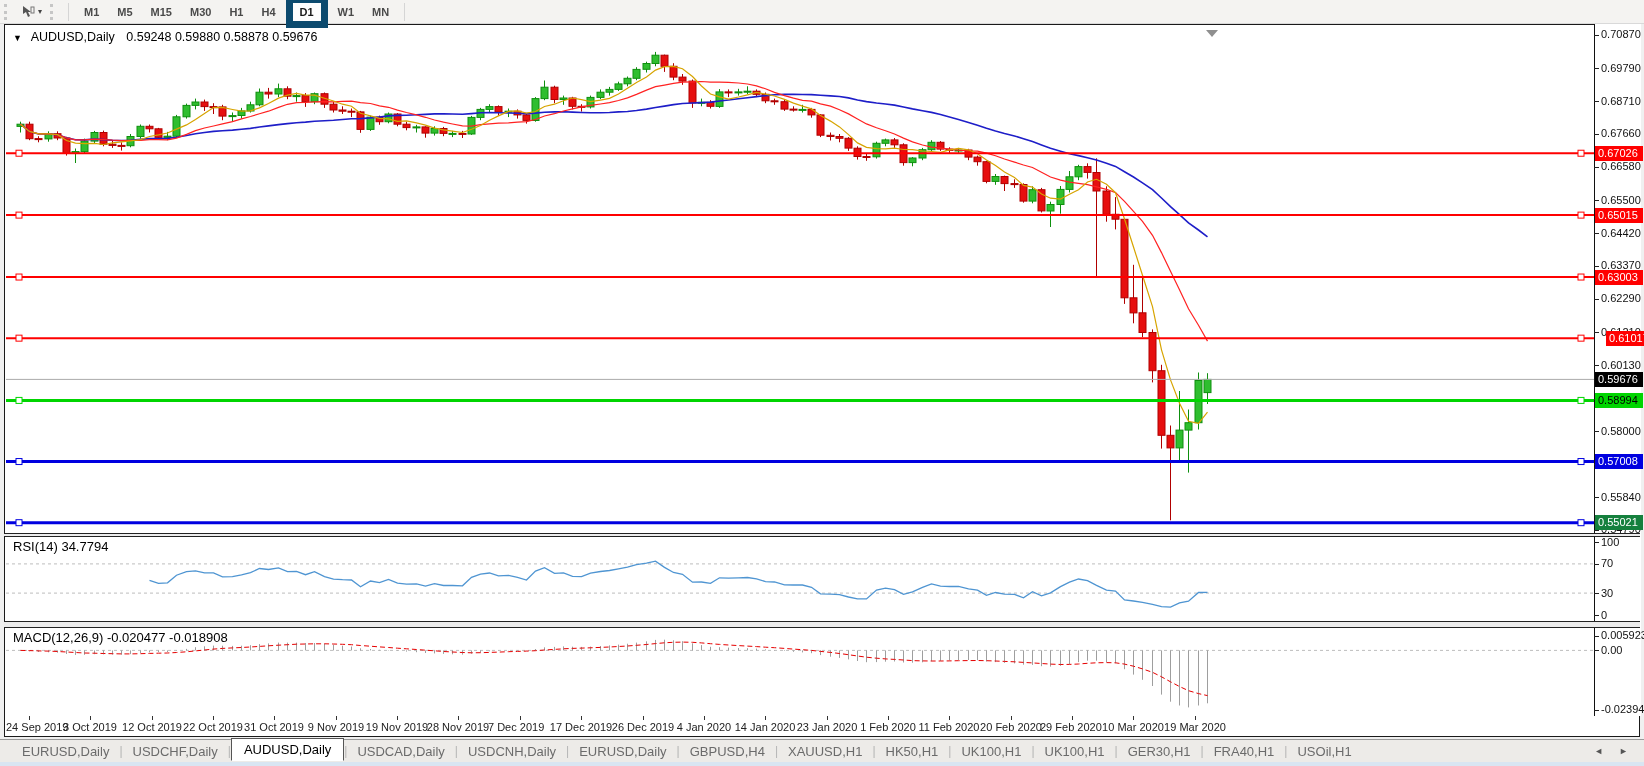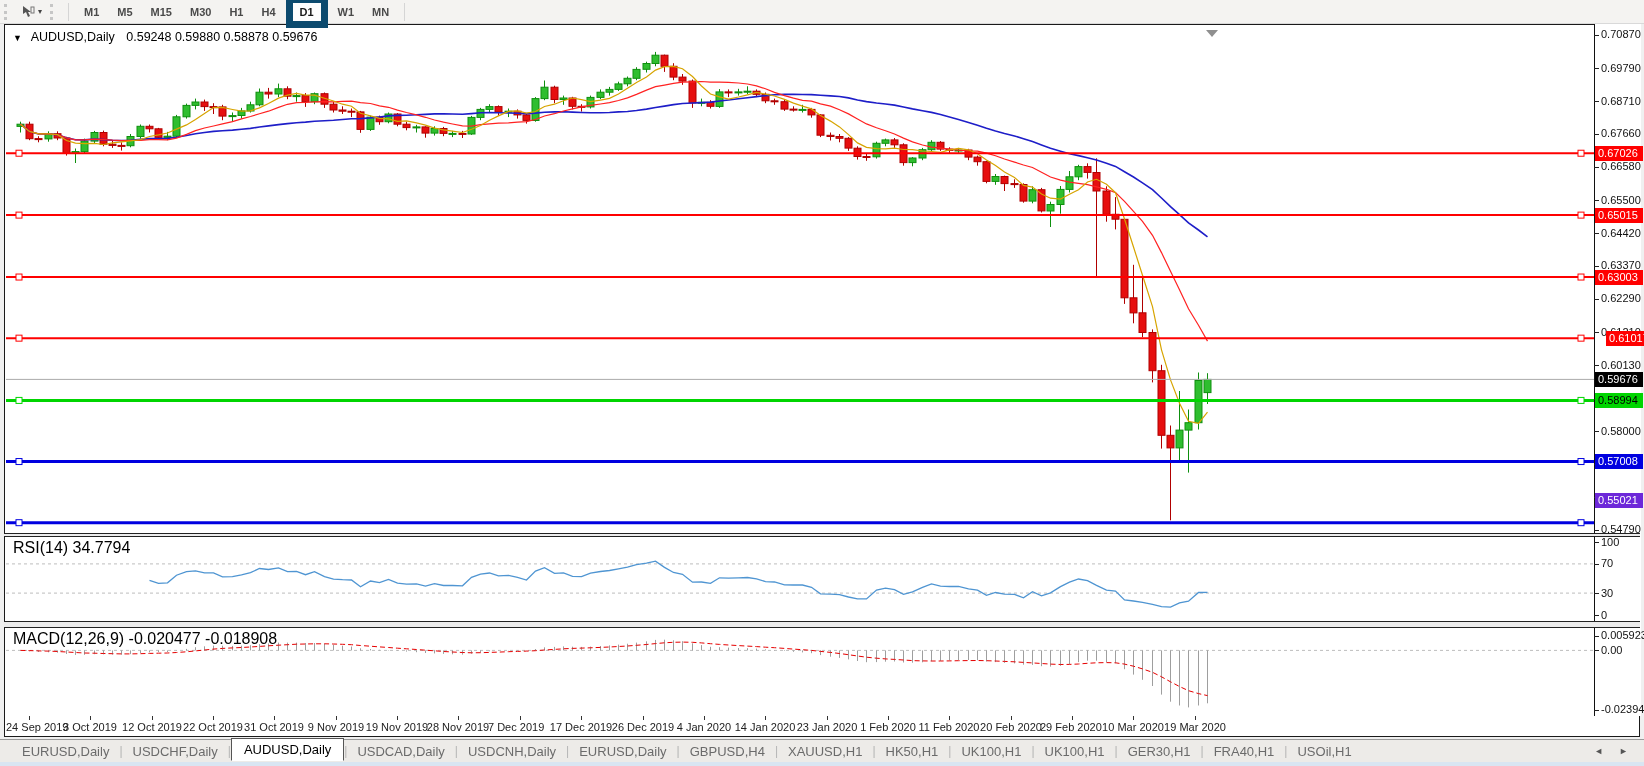--- a/index.html
+++ b/index.html
@@ -16,21 +16,21 @@
   .vsep{width:1px;height:18px;background:#d5d5d5;margin:0 6px;}
   .tf-btn{font-size:11px;font-weight:700;color:#4a4a4a;background:transparent;
           border:1px solid transparent;padding:3px 7px;margin:0 1px;font-family:inherit;cursor:default;}
   .tf-btn.active{background:#fdfdfd;border:7px solid #0c4a6e;color:#1a1a1a;}
 
   
   #chart-window{position:absolute;left:4px;top:24px;width:1636px;height:713px;background:#ffffff;
                 border:1px solid #1a1a1a;box-sizing:border-box;z-index:1;}
   #chart-title{position:absolute;left:13px;top:30px;font-size:12.5px;color:#000;z-index:30;}
   #chart-title .tri{font-size:9px;margin-right:6px;}
-  .panel-label{position:absolute;left:13px;font-size:16px;color:#000;z-index:30;}
+  .panel-label{position:absolute;left:13px;font-size:13px;color:#000;z-index:30;}
   .splitter{position:absolute;left:4px;width:1636px;background:#ececec;border-top:1px solid #222;
             border-bottom:1px solid #222;box-sizing:border-box;z-index:25;}
   #splitter1{top:533px;height:4px;}
   #splitter2{top:621px;height:7px;}
 
   
   #price-axis{position:absolute;left:1594px;top:24px;width:46px;height:692px;background:#fff;
               border-left:1px solid #111;z-index:20;}
   .tick-mark{position:absolute;width:5px;height:1px;background:#222;z-index:21;}
   .tick-label{position:absolute;font-size:11px;color:#111;z-index:21;white-space:nowrap;}
@@ -457,21 +457,21 @@
     <div class="tick-mark" style="left: 1594px; top: 497px;"></div>
     <div class="tick-label" style="left: 1601px; top: 491px;">0.55840</div>
     <div class="tick-mark" style="left: 1594px; top: 530px;"></div>
     <div class="tick-label" style="left: 1601px; top: 523px;">0.54790</div>
     <div class="hline-label" style="top: 146px; background: rgb(255, 0, 0); color: rgb(255, 255, 255);">0.67026</div>
     <div class="hline-label" style="top: 208px; background: rgb(255, 0, 0); color: rgb(255, 255, 255);">0.65015</div>
     <div class="hline-label" style="top: 270px; background: rgb(255, 0, 0); color: rgb(255, 255, 255);">0.63003</div>
     <div class="hline-label" style="top: 331px; background: rgb(255, 0, 0); color: rgb(255, 255, 255); margin-left: 11px;">0.61017</div>
     <div class="hline-label" style="top: 393px; background: rgb(0, 213, 0); color: rgb(0, 0, 0);">0.58994</div>
     <div class="hline-label" style="top: 454px; background: rgb(0, 0, 224); color: rgb(255, 255, 255);">0.57008</div>
-    <div class="hline-label" style="top: 493px; background: #6d28d9; color: rgb(255, 255, 255);">0.55021</div>
+    <div class="hline-label" style="top: 515px; background: #15803d; color: rgb(255, 255, 255);">0.55021</div>
     <div class="hline-label" style="top: 372px; background: rgb(0, 0, 0); color: rgb(255, 255, 255);">0.59676</div>
     <svg width="1588" height="84" style="position:absolute;left:6px;top:537px;z-index:10;">
       <line x1="0" y1="26.9" x2="1588" y2="26.9" stroke="#bdbdbd" stroke-width="1" stroke-dasharray="3,3"></line>
       <line x1="0" y1="56.1" x2="1588" y2="56.1" stroke="#bdbdbd" stroke-width="1" stroke-dasharray="3,3"></line>
       <polyline points="143.5,43.3 152.5,46.3 161.5,45.8 170.5,38.2 180.5,34.7 189.5,33.8 198.5,35.8 207.5,35.9 216.5,39.9 226.5,39.7 235.5,37.9 244.5,35.6 253.5,31.5 262.5,32.5 272.5,30.9 281.5,34.7 290.5,34.5 299.5,37.7 308.5,34.7 318.5,39.7 327.5,42.2 336.5,42.7 345.5,43.0 354.5,49.7 364.5,44.0 373.5,45.7 382.5,42.4 391.5,46.1 400.5,47.2 410.5,46.9 419.5,49.1 428.5,46.7 437.5,48.5 446.5,48.5 456.5,48.8 465.5,40.3 474.5,37.1 483.5,36.0 492.5,38.8 502.5,38.4 511.5,40.3 520.5,43.0 529.5,34.1 538.5,30.7 548.5,36.4 557.5,35.9 566.5,39.4 575.5,39.7 584.5,36.2 594.5,34.5 603.5,33.5 612.5,31.8 621.5,30.1 630.5,27.6 640.5,26.1 649.5,24.2 658.5,30.4 667.5,35.5 676.5,37.3 686.5,45.2 695.5,45.0 704.5,46.3 713.5,40.8 722.5,41.1 732.5,40.8 741.5,40.5 750.5,41.9 759.5,44.6 768.5,45.0 778.5,47.9 787.5,48.0 796.5,48.0 805.5,50.3 814.5,56.8 824.5,57.1 833.5,57.6 842.5,60.0 851.5,61.8 860.5,61.9 870.5,53.0 879.5,51.1 888.5,52.7 897.5,57.4 906.5,54.8 916.5,50.4 925.5,46.9 934.5,49.1 943.5,49.5 952.5,49.4 962.5,51.8 971.5,53.2 980.5,58.3 989.5,55.5 998.5,57.2 1008.5,57.4 1017.5,60.8 1026.5,54.7 1035.5,58.9 1044.5,55.9 1054.5,49.6 1063.5,45.2 1072.5,42.0 1081.5,43.7 1090.5,48.4 1100.5,53.1 1109.5,54.0 1118.5,62.9 1127.5,64.0 1136.5,65.3 1146.5,67.3 1155.5,69.7 1164.5,70.1 1173.5,65.9 1182.5,64.2 1192.5,55.5 1201.5,55.3" fill="none" stroke="#4f95d2" stroke-width="1.3"></polyline>
     </svg>
     <div class="tick-mark" style="left: 1594px; top: 542px;"></div>
     <div class="tick-label" style="left: 1601px; top: 536px;">100</div>
     <div class="tick-mark" style="left: 1594px; top: 564px;"></div>
     <div class="tick-label" style="left: 1601px; top: 557px;">70</div>

